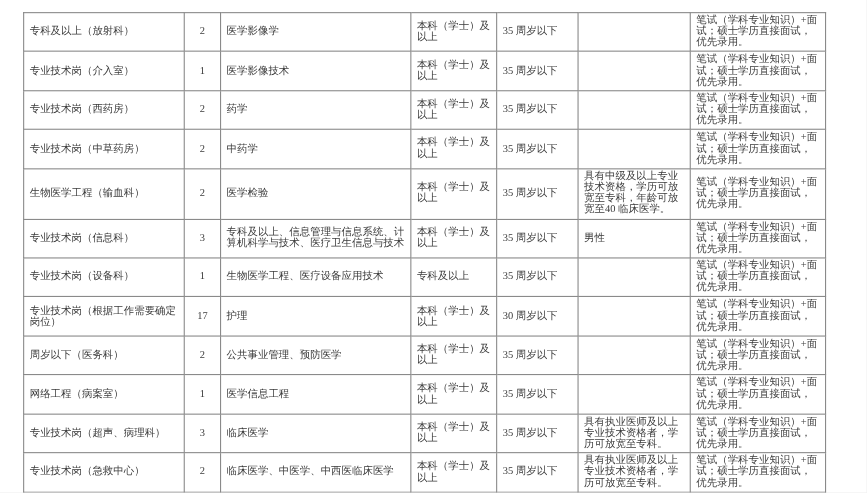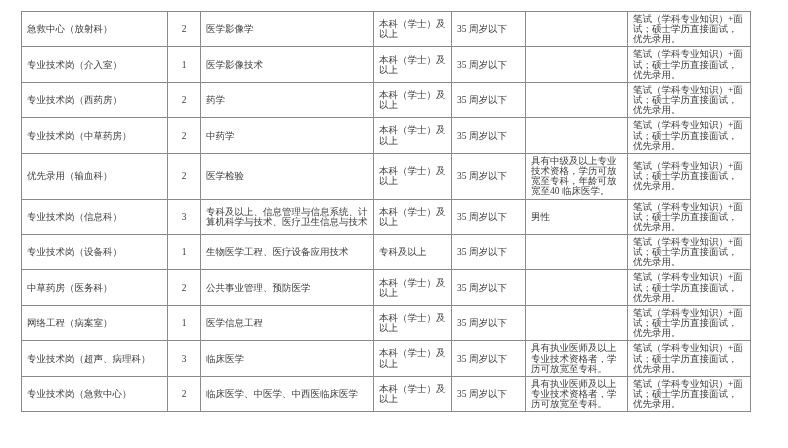--- a/index.html
+++ b/index.html
@@ -50,21 +50,21 @@
       <col class="c-position">
       <col class="c-count">
       <col class="c-major">
       <col class="c-education">
       <col class="c-age">
       <col class="c-other">
       <col class="c-exam">
     </colgroup>
     <tbody>
         <tr>
-          <td class="cell-position">急救中心（放射科）</td>
+          <td class="cell-position">专科及以上（放射科）</td>
           <td class="cell-count">2</td>
           <td class="cell-major">医学影像学</td>
           <td class="cell-education">本科（学士）及以上</td>
           <td class="cell-age">35 周岁以下</td>
           <td class="cell-other"></td>
           <td class="cell-exam">笔试（学科专业知识）+面试；硕士学历直接面试，优先录用。</td>
         </tr>
         <tr>
           <td class="cell-position">专业技术岗（介入室）</td>
           <td class="cell-count">1</td>
@@ -86,21 +86,21 @@
         <tr>
           <td class="cell-position">专业技术岗（中草药房）</td>
           <td class="cell-count">2</td>
           <td class="cell-major">中药学</td>
           <td class="cell-education">本科（学士）及以上</td>
           <td class="cell-age">35 周岁以下</td>
           <td class="cell-other"></td>
           <td class="cell-exam">笔试（学科专业知识）+面试；硕士学历直接面试，优先录用。</td>
         </tr>
         <tr>
-          <td class="cell-position">优先录用（输血科）</td>
+          <td class="cell-position">生物医学工程（输血科）</td>
           <td class="cell-count">2</td>
           <td class="cell-major">医学检验</td>
           <td class="cell-education">本科（学士）及以上</td>
           <td class="cell-age">35 周岁以下</td>
           <td class="cell-other">具有中级及以上专业技术资格，学历可放宽至专科，年龄可放宽至40 临床医学。</td>
           <td class="cell-exam">笔试（学科专业知识）+面试；硕士学历直接面试，优先录用。</td>
         </tr>
         <tr>
           <td class="cell-position">专业技术岗（信息科）</td>
           <td class="cell-count">3</td>
@@ -113,21 +113,30 @@
         <tr>
           <td class="cell-position">专业技术岗（设备科）</td>
           <td class="cell-count">1</td>
           <td class="cell-major">生物医学工程、医疗设备应用技术</td>
           <td class="cell-education">专科及以上</td>
           <td class="cell-age">35 周岁以下</td>
           <td class="cell-other"></td>
           <td class="cell-exam">笔试（学科专业知识）+面试；硕士学历直接面试，优先录用。</td>
         </tr>
         <tr>
-          <td class="cell-position">中草药房（医务科）</td>
+          <td class="cell-position">专业技术岗（根据工作需要确定岗位）</td>
+          <td class="cell-count">17</td>
+          <td class="cell-major">护理</td>
+          <td class="cell-education">本科（学士）及以上</td>
+          <td class="cell-age">30 周岁以下</td>
+          <td class="cell-other"></td>
+          <td class="cell-exam">笔试（学科专业知识）+面试；硕士学历直接面试，优先录用。</td>
+        </tr>
+        <tr>
+          <td class="cell-position">周岁以下（医务科）</td>
           <td class="cell-count">2</td>
           <td class="cell-major">公共事业管理、预防医学</td>
           <td class="cell-education">本科（学士）及以上</td>
           <td class="cell-age">35 周岁以下</td>
           <td class="cell-other"></td>
           <td class="cell-exam">笔试（学科专业知识）+面试；硕士学历直接面试，优先录用。</td>
         </tr>
         <tr>
           <td class="cell-position">网络工程（病案室）</td>
           <td class="cell-count">1</td>

